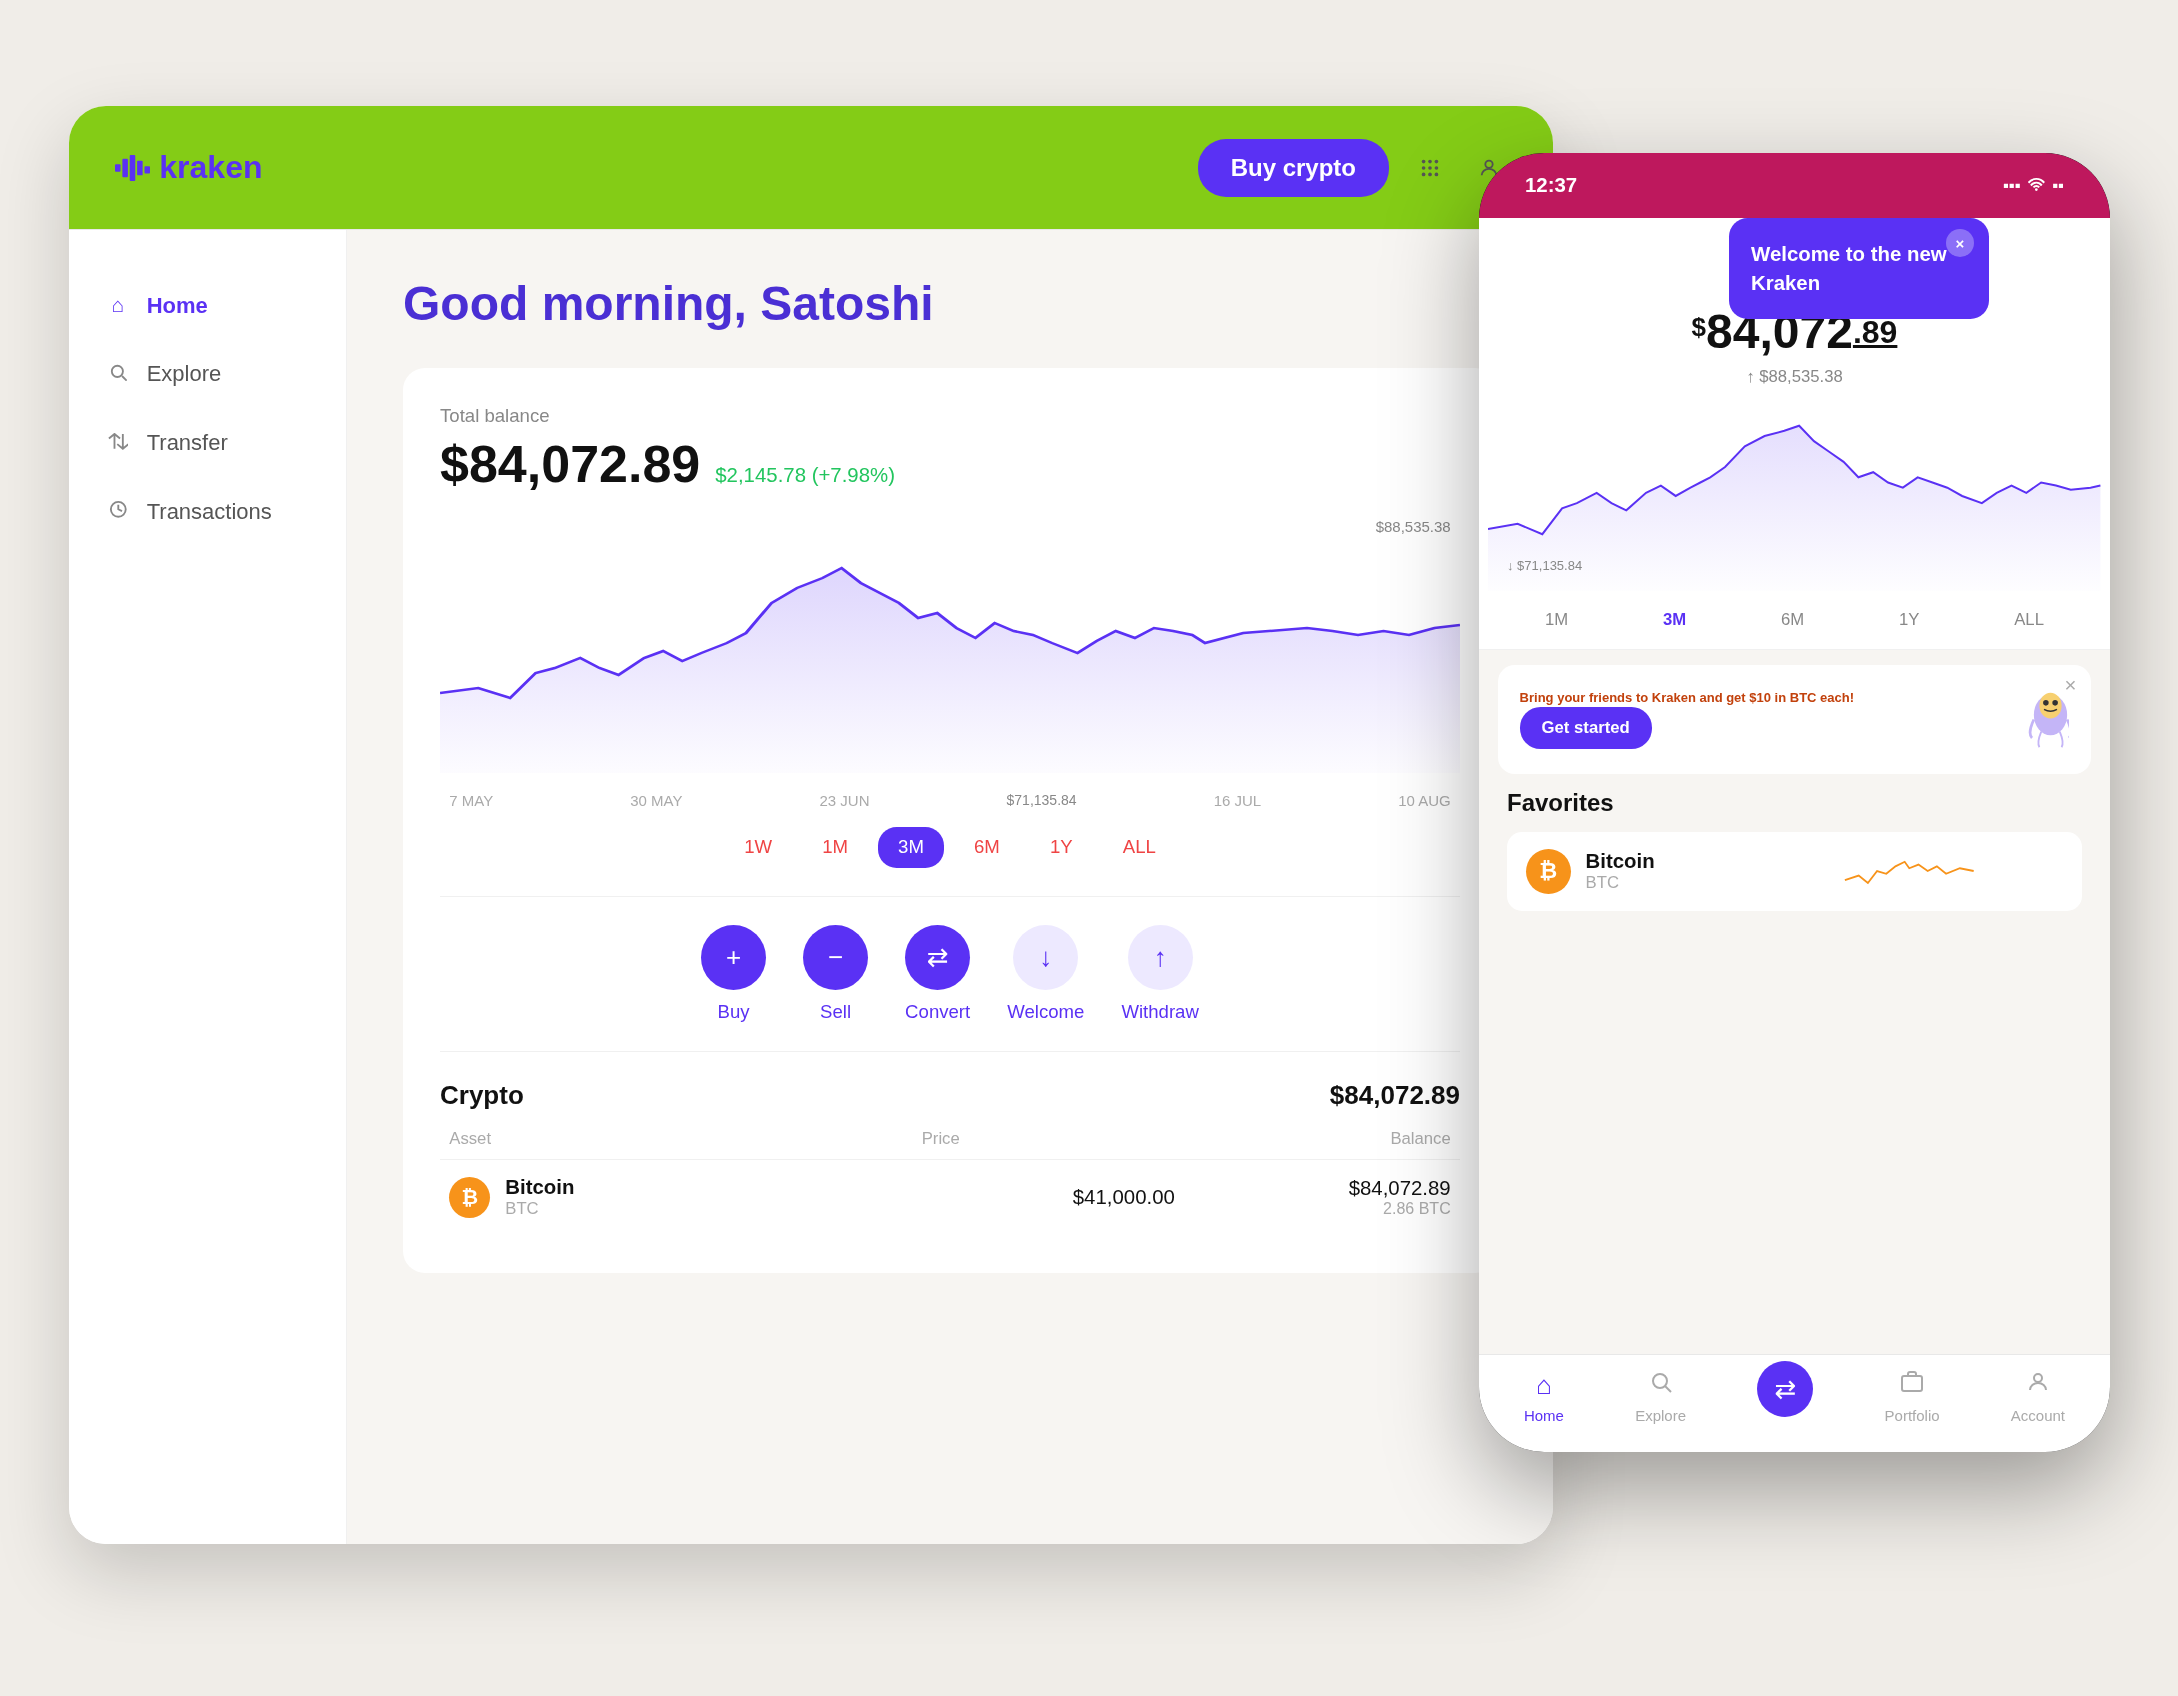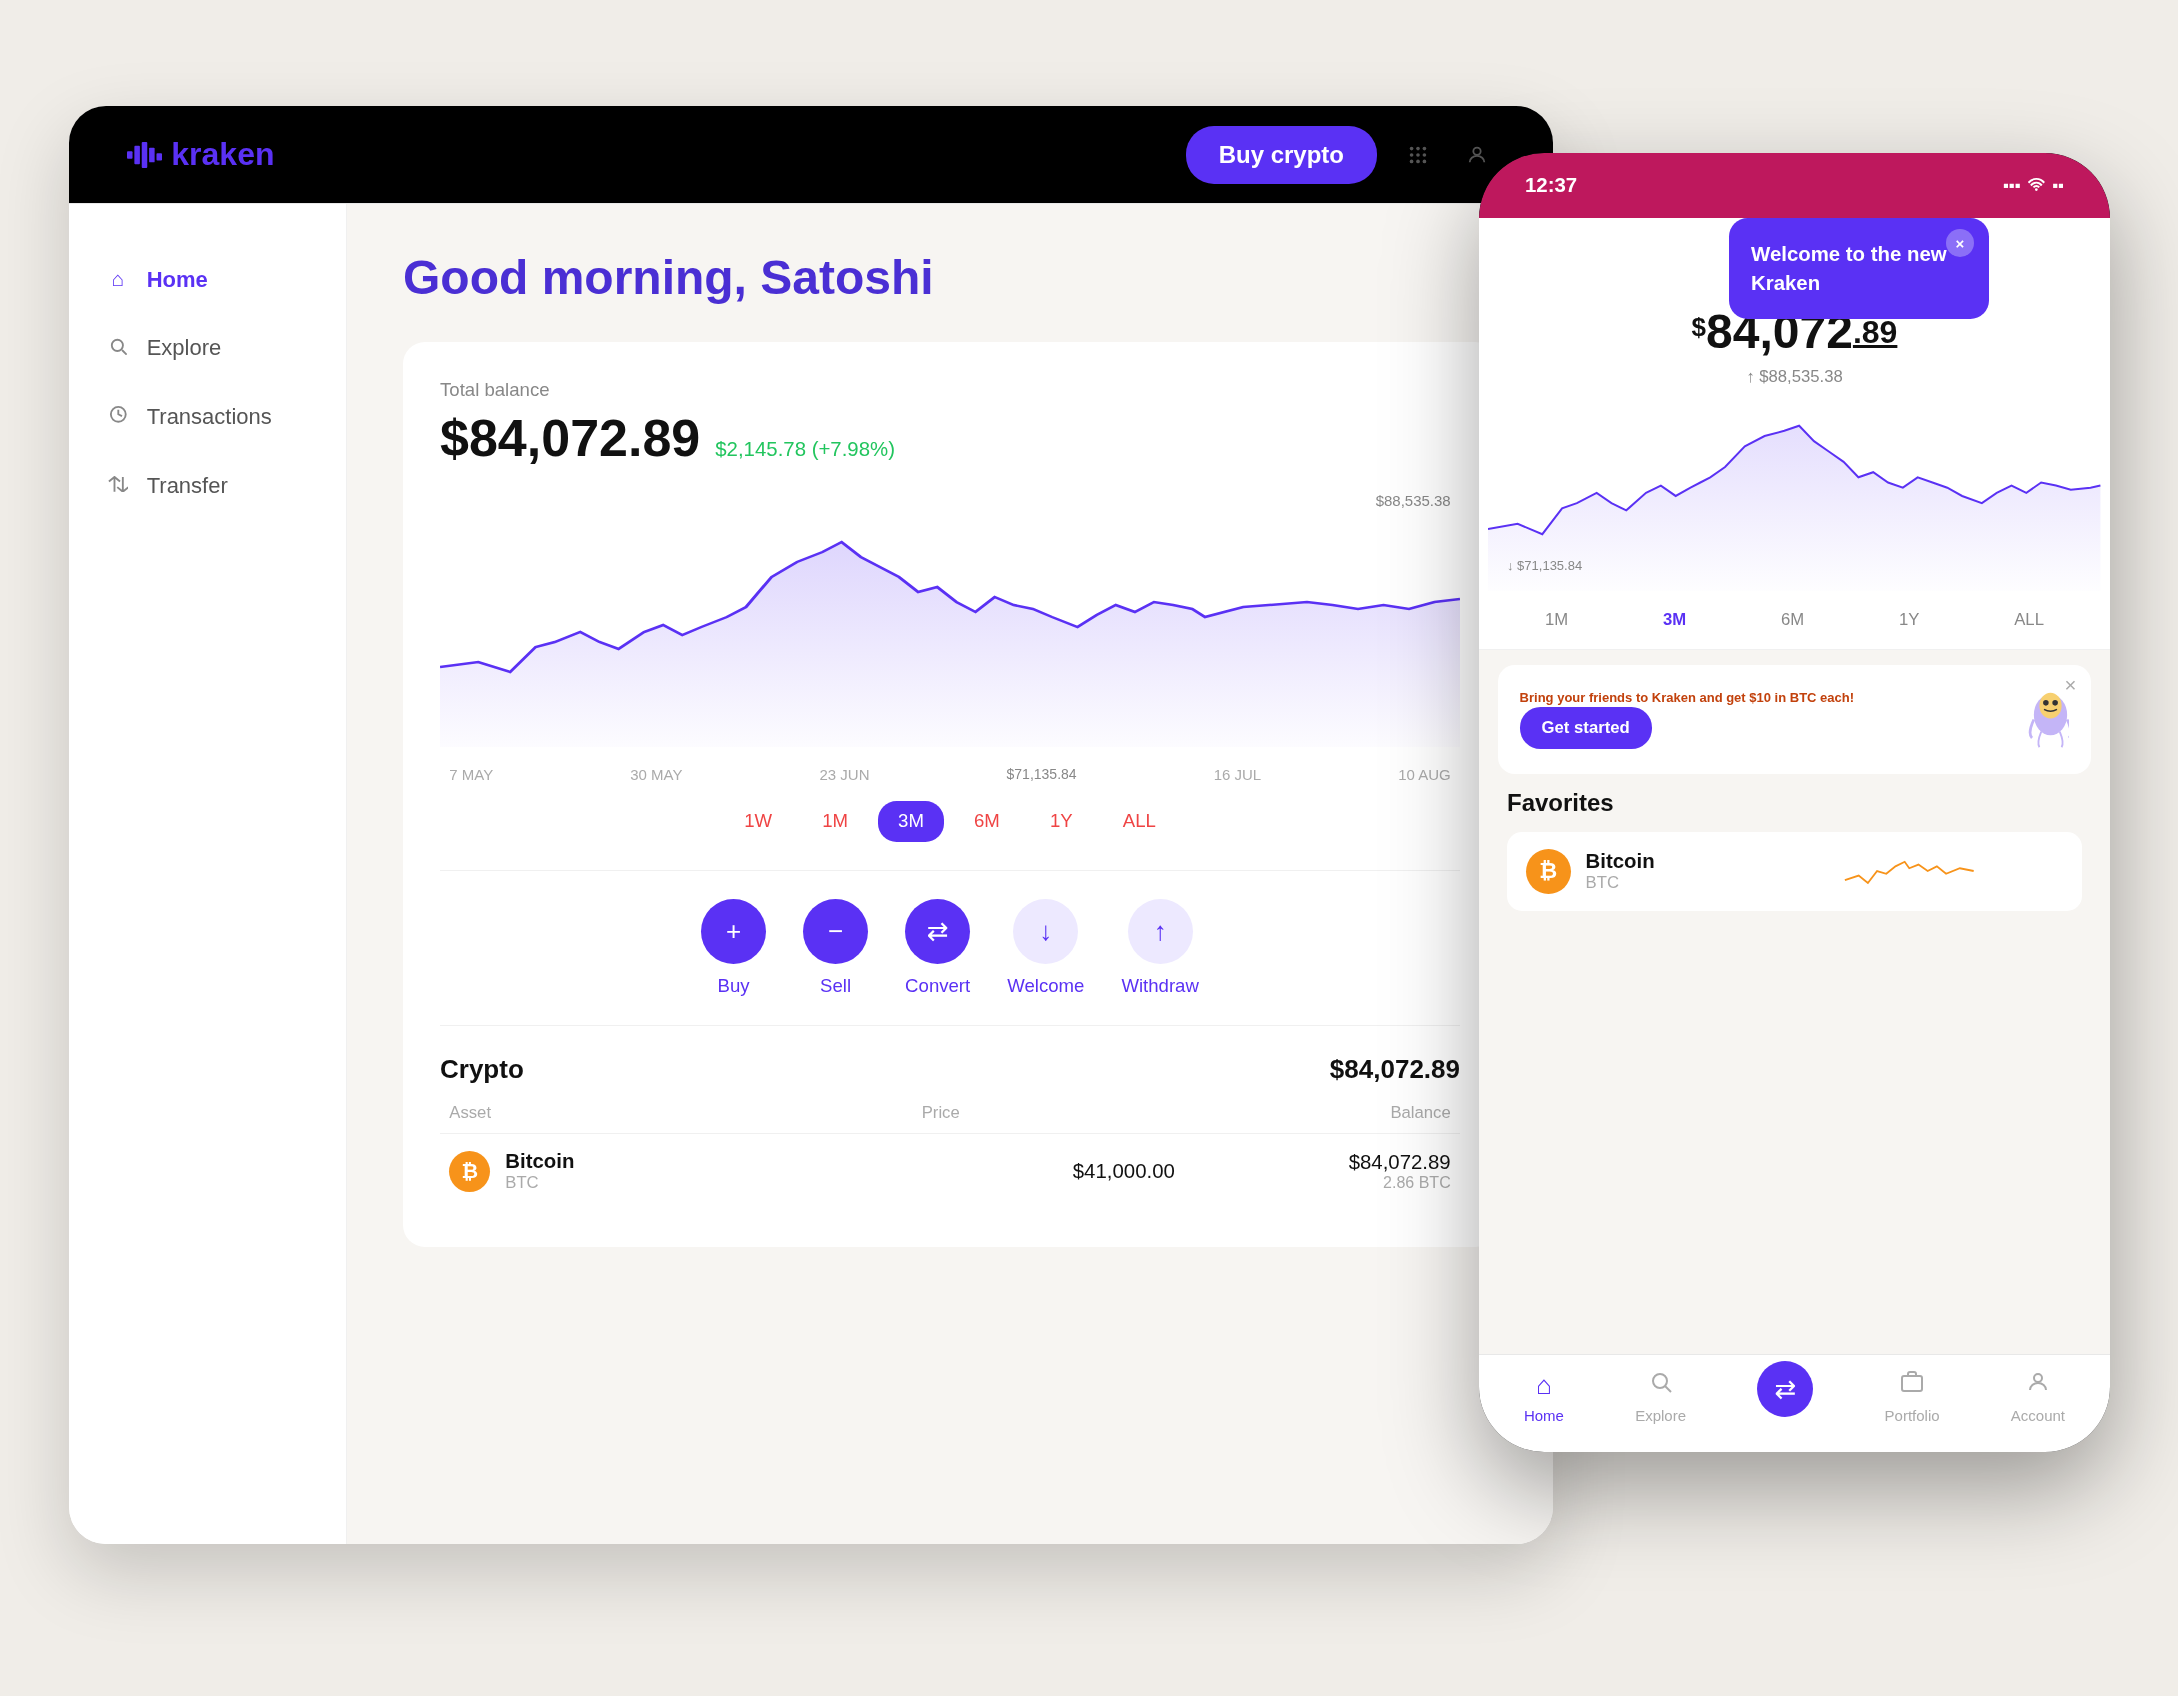--- a/index.html
+++ b/index.html
@@ -29,26 +29,26 @@
       height: 1438px;
       background: #fff;
       border-radius: 37px;
       box-shadow: 0 28px 74px rgba(0,0,0,0.18);
       overflow: hidden;
       display: flex;
       flex-direction: column;
     }
 
     .tablet-topbar {
-      height: 98px;
-      background: #000000;
+      height: 124px;
+      background: #84cc16;
       border-bottom: 0.9px solid #e8e8e8;
       display: flex;
       align-items: center;
-      padding: 0 58px;
+      padding: 0 46px;
       justify-content: space-between;
     }
 
     .kraken-logo {
       display: flex;
       align-items: center;
       gap: 9.3px;
       color: #5a31f4;
       font-size: 32px;
       font-weight: 700;
@@ -726,34 +726,34 @@
           <span class="sidebar-icon">
             <svg width="18.6" height="18.6" viewBox="0 0 20 20" fill="none" stroke="#888" stroke-width="2">
               <circle cx="9" cy="9" r="6"></circle>
                 <line x1="14" y1="14" x2="19" y2="19"></line>
             </svg>
           </span>
           <span>Explore</span>
         </div>
         <div class="sidebar-item">
           <span class="sidebar-icon">
+            <svg width="20.4" height="16.7" viewBox="0 0 22 18" fill="none" stroke="#888" stroke-width="2">
+              <path d="M1 6l6-5 6 5M7 1v16M22 12l-6 5-6-5M16 17V1"></path>
+            </svg>
+          </span>
+          <span>Transfer</span>
+        </div>
+        <div class="sidebar-item">
+          <span class="sidebar-icon">
             <svg width="18.6" height="18.6" viewBox="0 0 20 20" fill="none" stroke="#888" stroke-width="2">
               <circle cx="10" cy="10" r="8"></circle>
                 <polyline points="10 5 10 10 14 12"></polyline>
             </svg>
           </span>
           <span>Transactions</span>
-        </div>
-        <div class="sidebar-item">
-          <span class="sidebar-icon">
-            <svg width="20.4" height="16.7" viewBox="0 0 22 18" fill="none" stroke="#888" stroke-width="2">
-              <path d="M1 6l6-5 6 5M7 1v16M22 12l-6 5-6-5M16 17V1"></path>
-            </svg>
-          </span>
-          <span>Transfer</span>
         </div>
       </div>
 
       <div class="main-content">
         <h1 class="page-title">Good morning, Satoshi</h1>
 
         <div class="balance-card">
           <div class="total-balance-label">Total balance</div>
           <div class="balance-amount">
             <span class="balance-main">$84,072.89</span>

